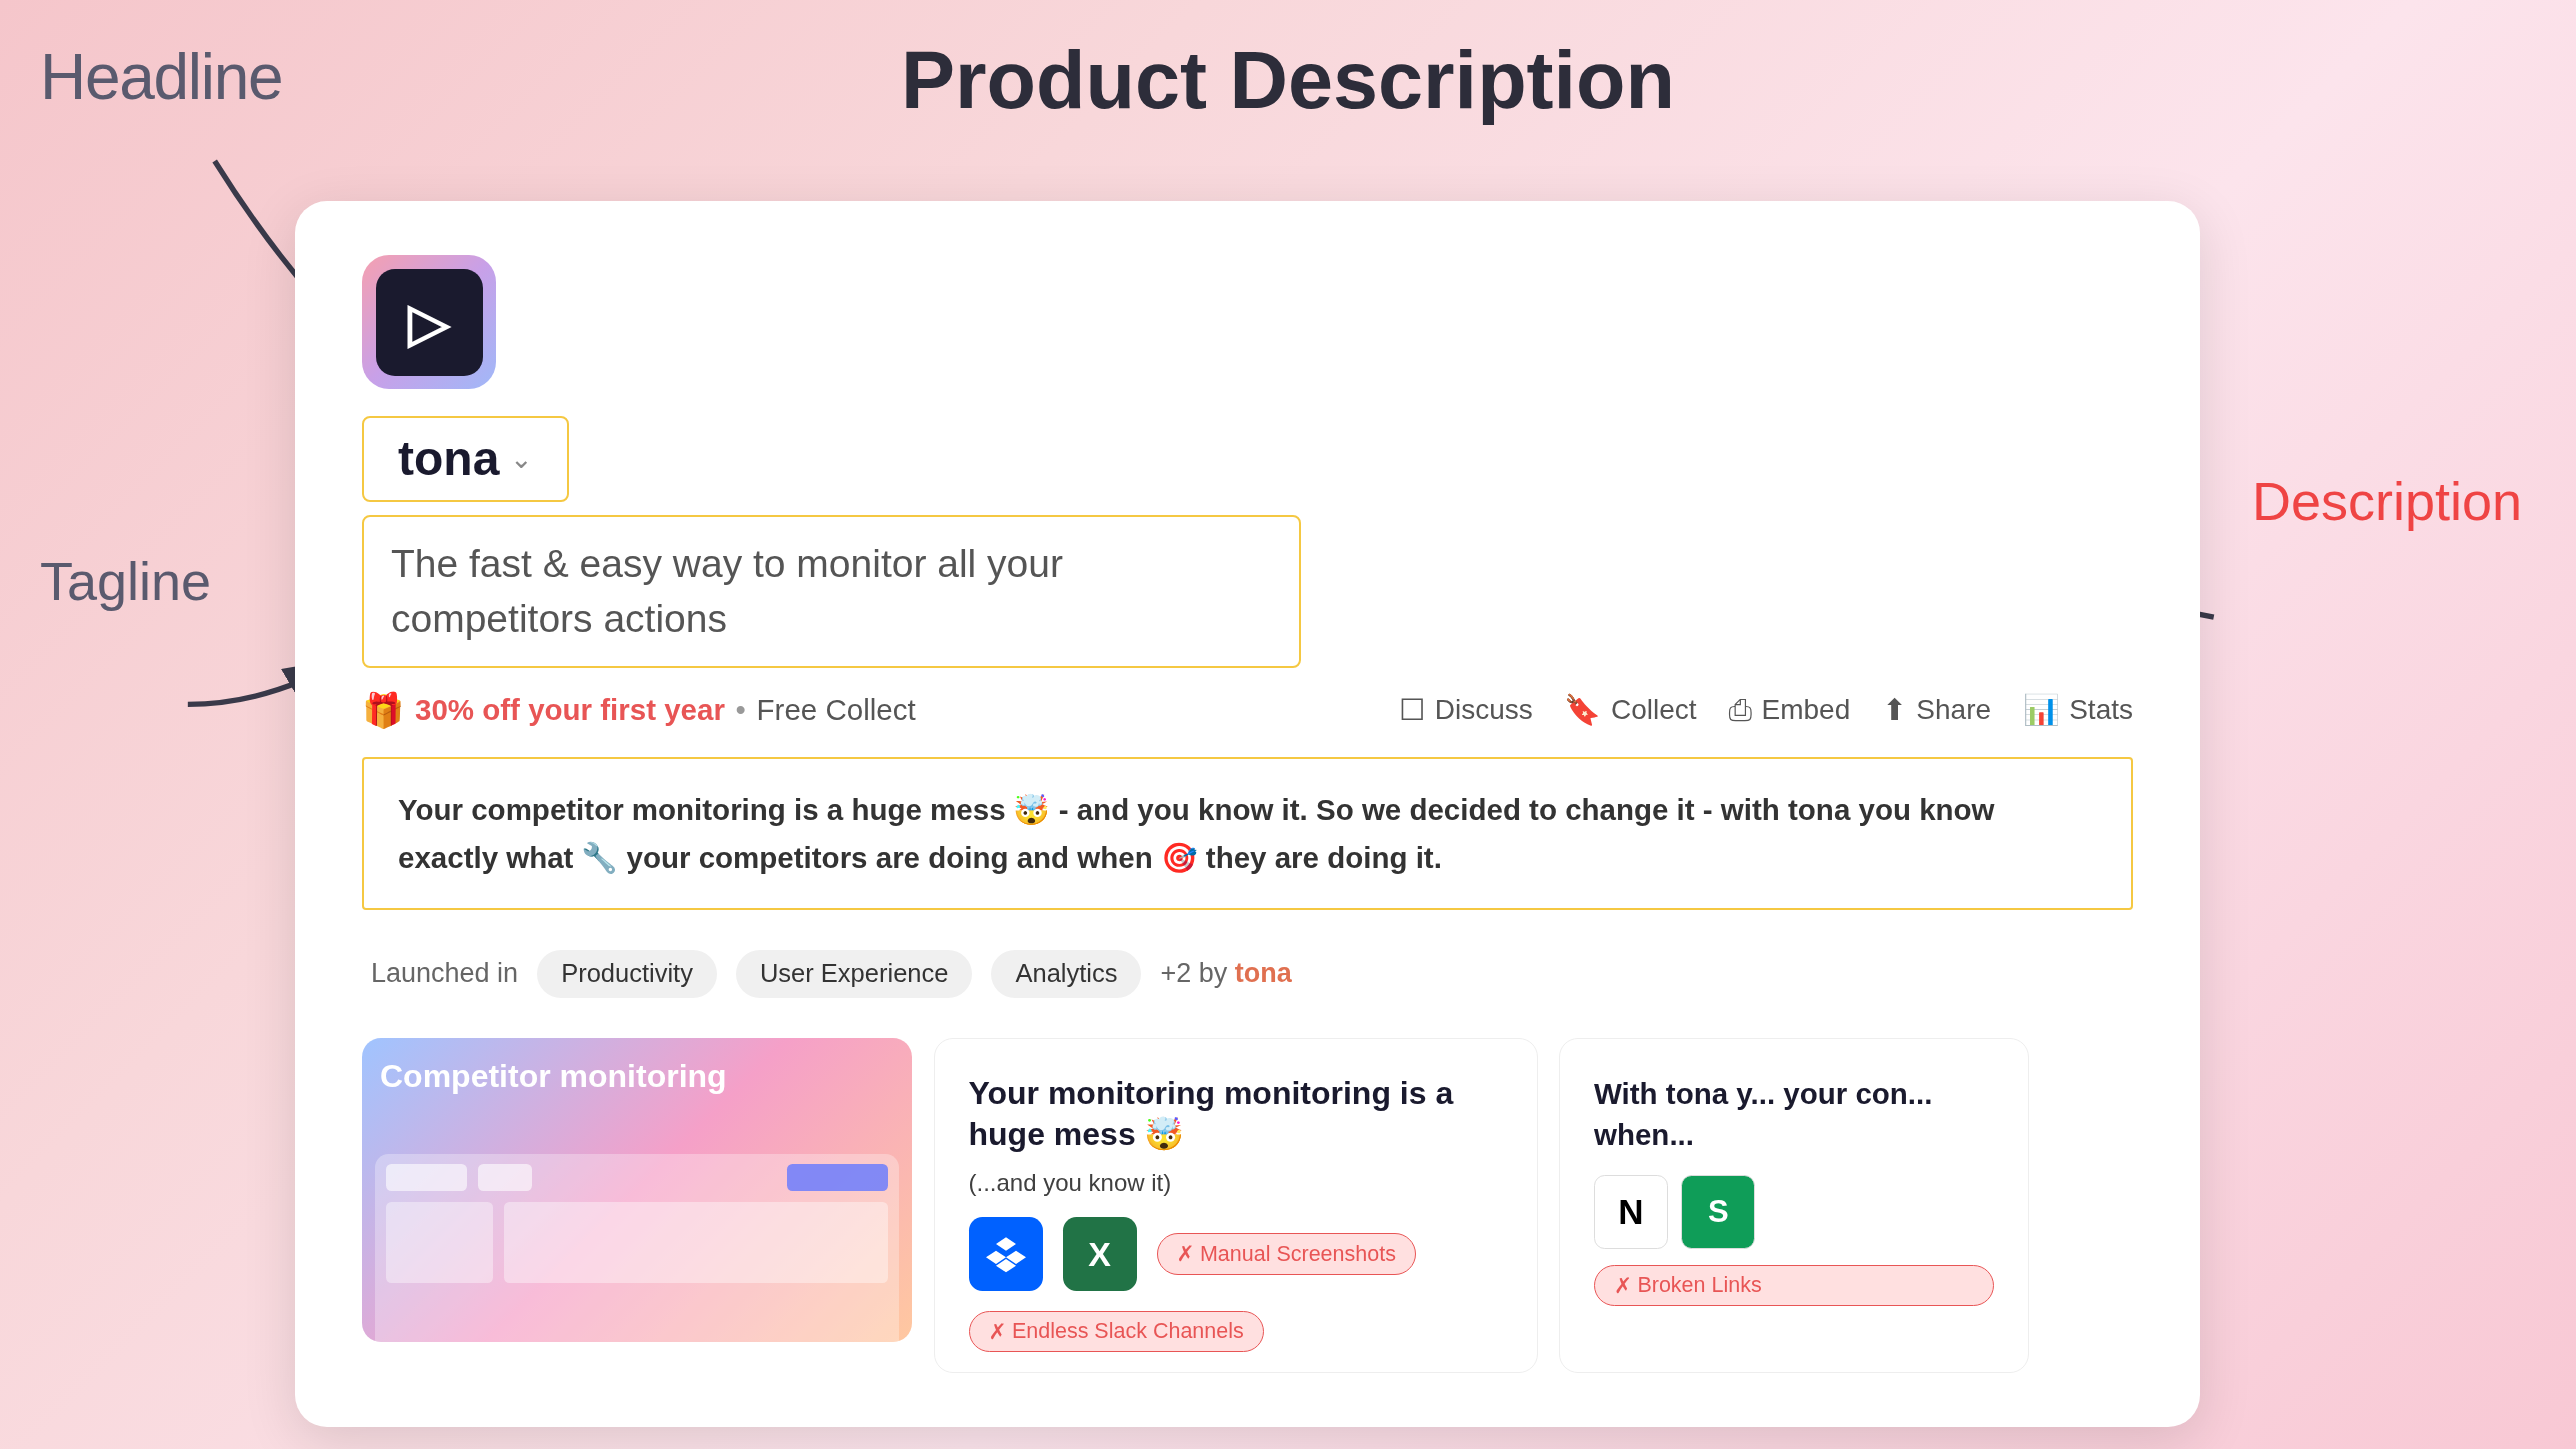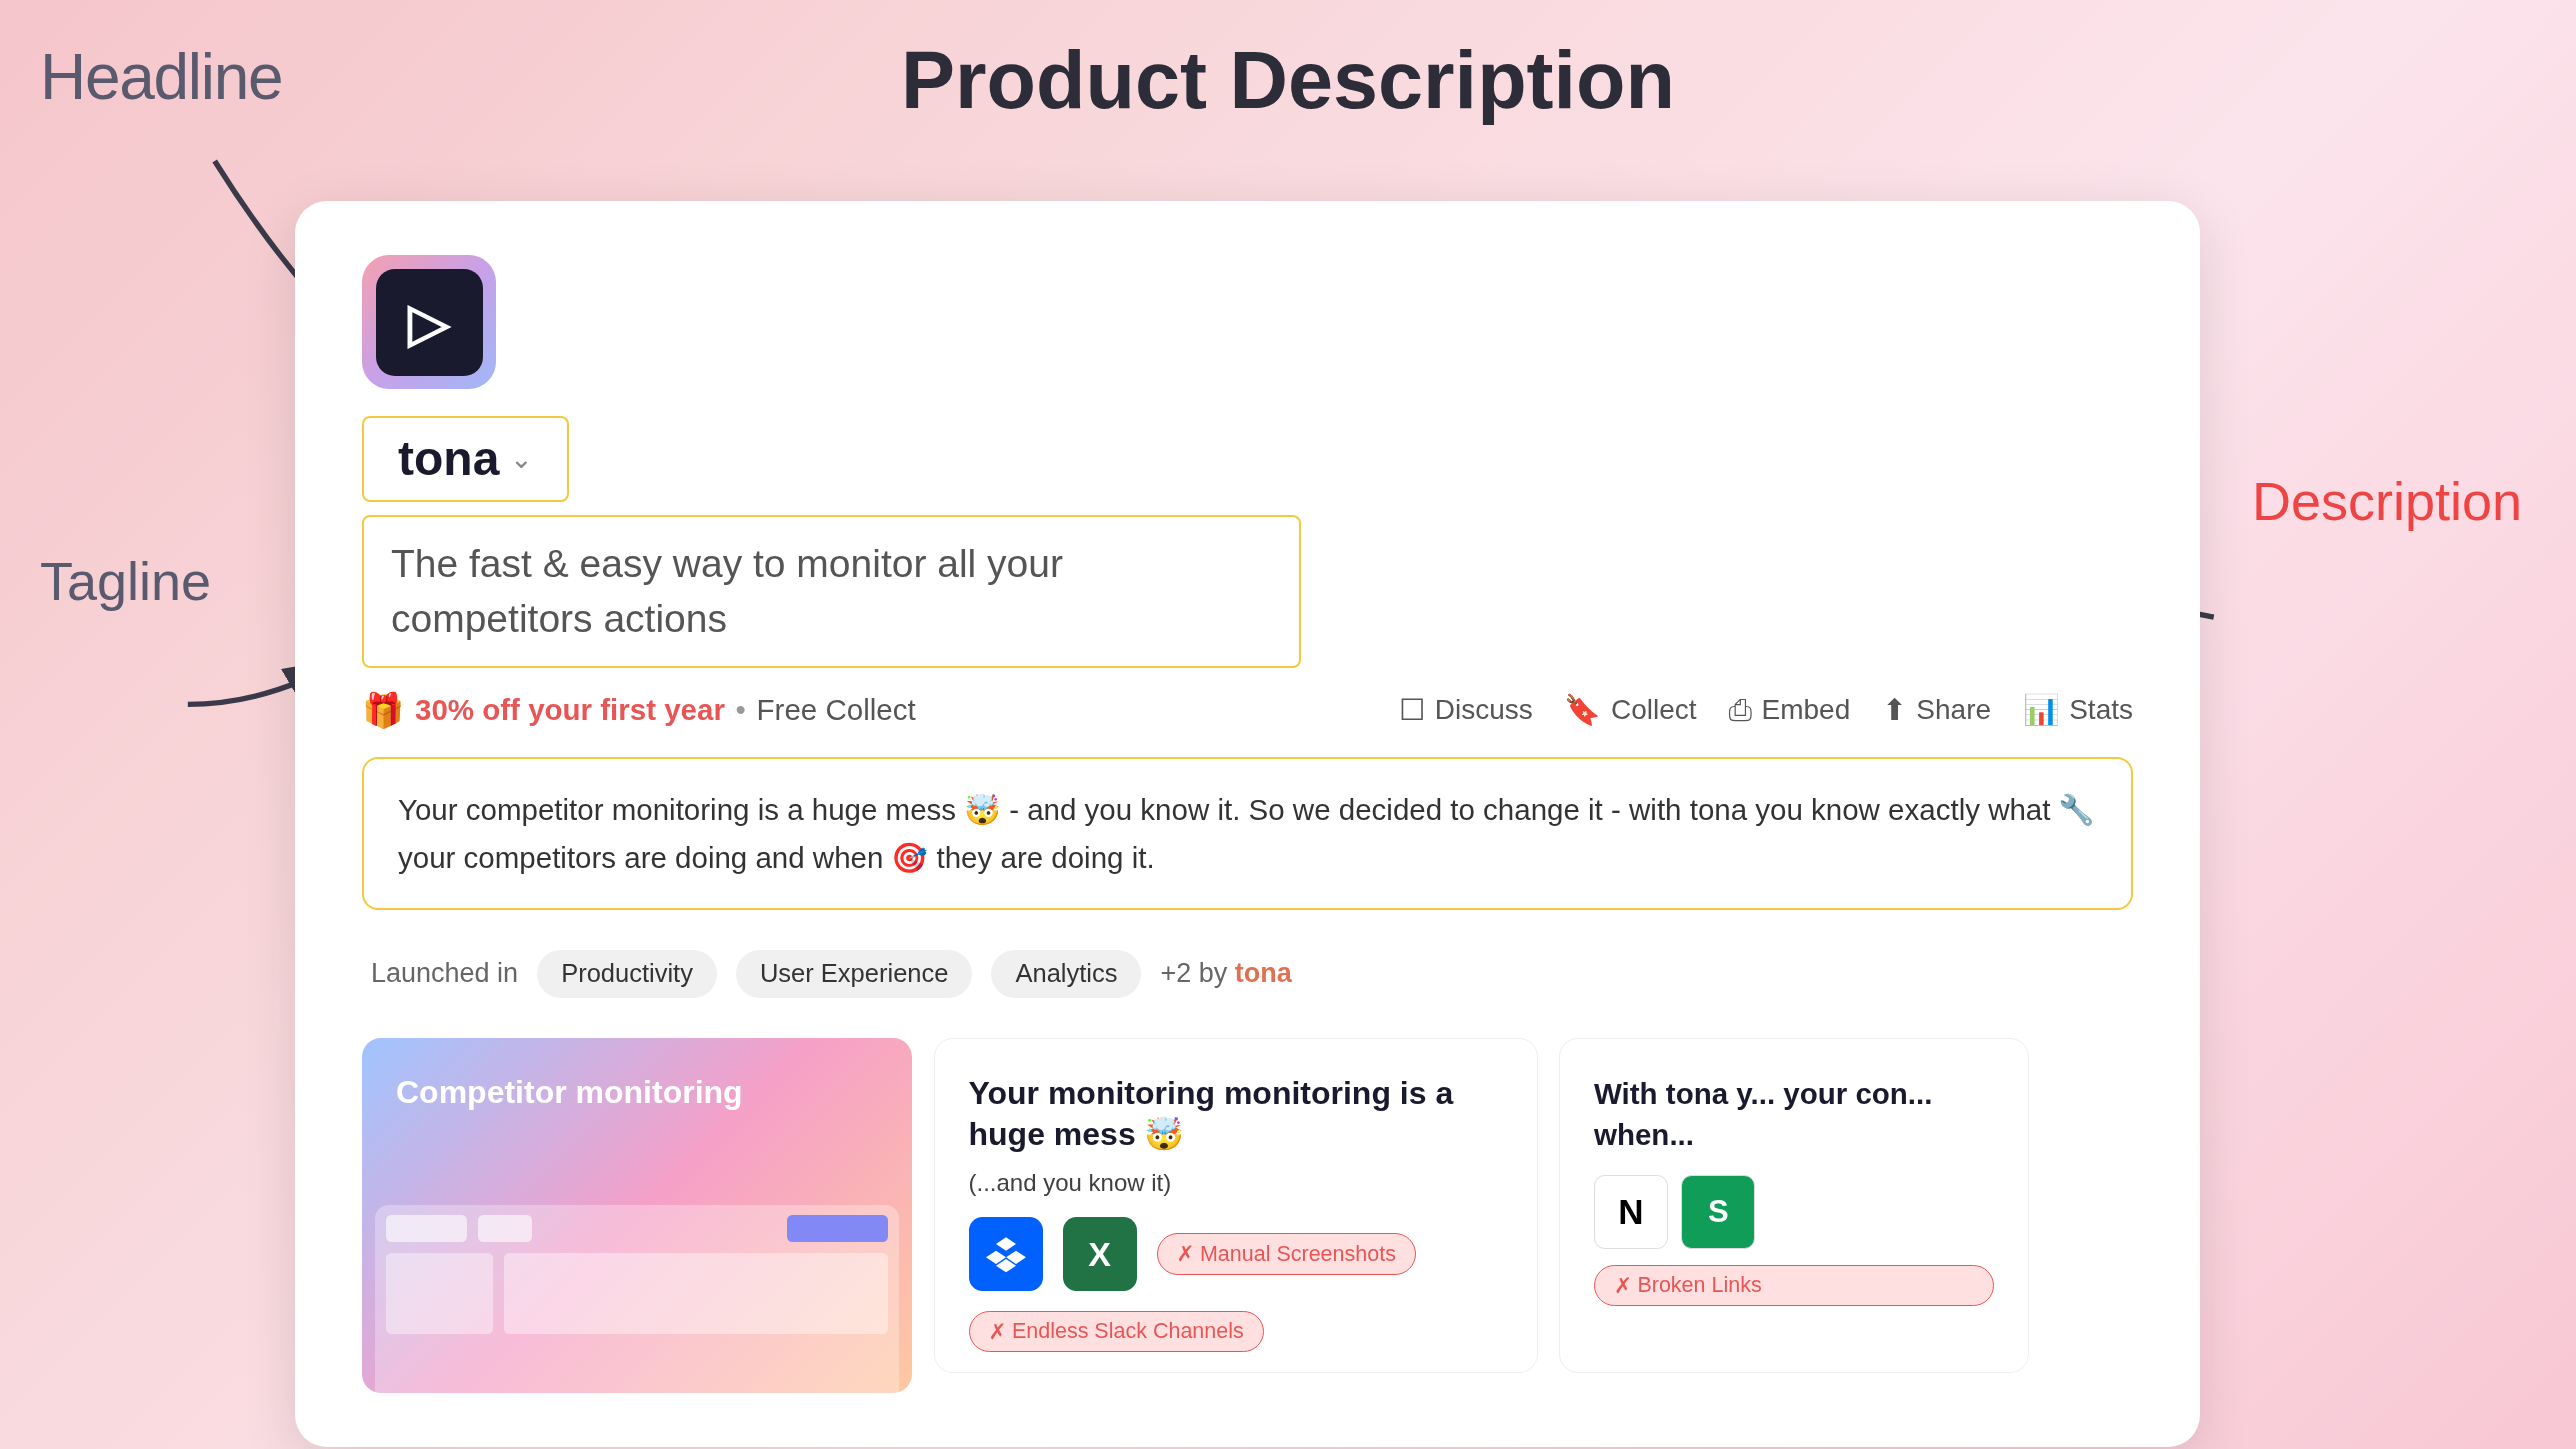--- a/index.html
+++ b/index.html
@@ -245,23 +245,24 @@
       cursor: pointer;
     }
 
     .toolbar-item-icon {
       font-size: 29.5px;
     }
 
     
     .desc-box {
       border: 2px solid #f5c842;
-      border-radius: 16px;
+      border-radius: 4px;
       padding: 27px 34px;
       margin-bottom: 40px;
+      font-weight: bold;
     }
 
     .desc-text {
       font-size: 29.5px;
       color: #333;
       line-height: 1.6;
     }
 
     
     .tags-row {
@@ -298,24 +299,24 @@
 
     
     .preview-row {
       display: flex;
       gap: 21.5px;
       overflow: hidden;
     }
 
     .preview-card-1 {
       flex: 0 0 550px;
-      height: 355px;
+      height: 304px;
       background: linear-gradient(135deg, #a0c4ff 0%, #f5a0c8 50%, #ffc8a0 100%);
       border-radius: 19px;
-      padding: 34px;
+      padding: 18px;
       position: relative;
       overflow: hidden;
     }
 
     .preview-card-1-title {
       font-size: 32px;
       font-weight: 700;
       color: #fff;
       line-height: 1.3;
       margin-bottom: 6.7px;

